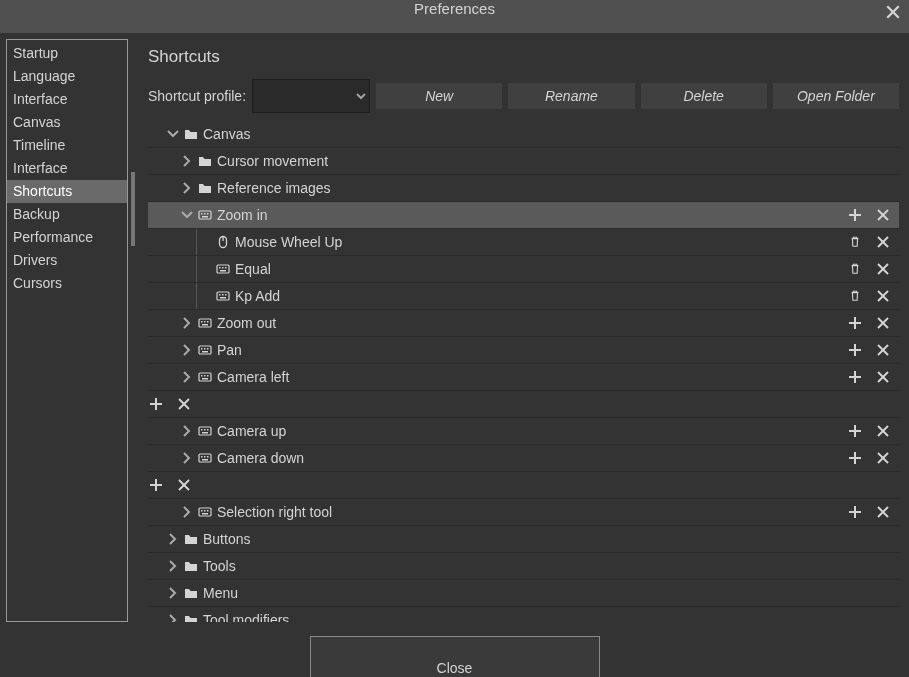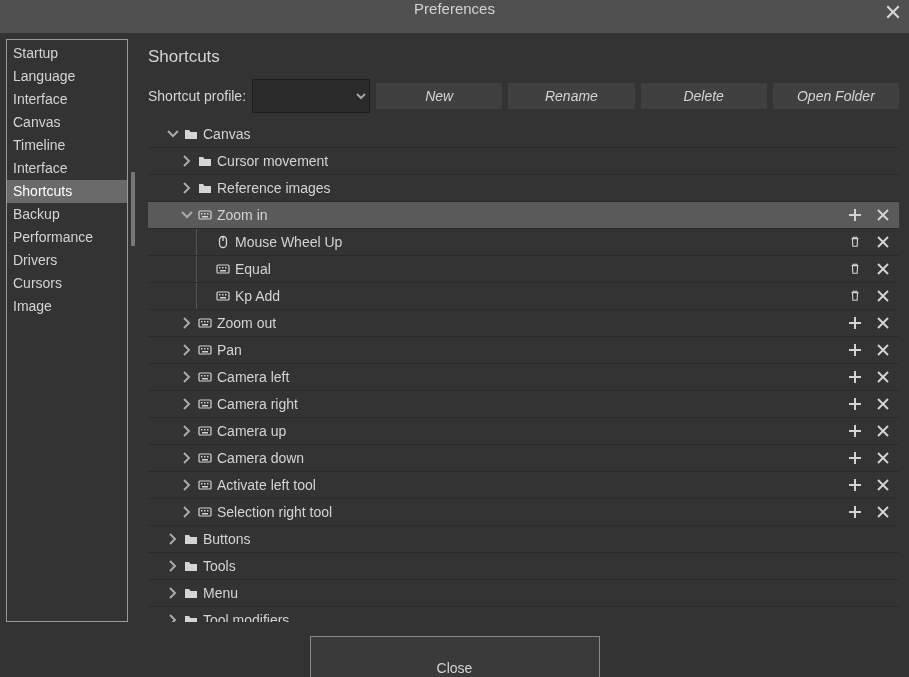--- a/index.html
+++ b/index.html
@@ -243,21 +243,20 @@
     <div class="sidebar-item">Language</div>
     <div class="sidebar-item">Interface</div>
     <div class="sidebar-item">Canvas</div>
     <div class="sidebar-item">Timeline</div>
     <div class="sidebar-item">Interface</div>
     <div class="sidebar-item selected">Shortcuts</div>
     <div class="sidebar-item">Backup</div>
     <div class="sidebar-item">Performance</div>
     <div class="sidebar-item">Drivers</div>
     <div class="sidebar-item">Cursors</div>
-    <div class="sidebar-item">Image</div>
     <div class="drag-handle"></div>
   </div>
 
   <div class="main">
     <div class="main-title">Shortcuts</div>
 
     <div class="profile-row">
       <span class="profile-label">Shortcut profile:</span>
       <select class="profile-select">
         <option>Custom</option>
@@ -509,34 +508,20 @@
             </span>
           <span class="action-btn">
               <svg width="14" height="14" viewBox="0 0 14 14">
                 <use href="#icon-x"></use>
               </svg>
             </span>
         </div>
       </div>
 
       <div class="tree-row">
-        <div class="tree-content">
-          <span class="indent indent-2"></span>
-          <span class="expand-arrow">
-              <svg width="12" height="12" viewBox="0 0 12 12">
-                <use href="#icon-chevron-right"></use>
-              </svg>
-            </span>
-          <span class="tree-icon">
-              <svg width="14" height="14" viewBox="0 0 14 14">
-                <use href="#icon-keyboard"></use>
-              </svg>
-            </span>
-          <span class="tree-label">Camera right</span>
-        </div>
         <div class="row-actions">
           <span class="action-btn">
               <svg width="14" height="14" viewBox="0 0 14 14">
                 <use href="#icon-plus"></use>
               </svg>
             </span>
           <span class="action-btn">
               <svg width="14" height="14" viewBox="0 0 14 14">
                 <use href="#icon-x"></use>
               </svg>
@@ -596,34 +581,20 @@
             </span>
           <span class="action-btn">
               <svg width="14" height="14" viewBox="0 0 14 14">
                 <use href="#icon-x"></use>
               </svg>
             </span>
         </div>
       </div>
 
       <div class="tree-row">
-        <div class="tree-content">
-          <span class="indent indent-2"></span>
-          <span class="expand-arrow">
-              <svg width="12" height="12" viewBox="0 0 12 12">
-                <use href="#icon-chevron-right"></use>
-              </svg>
-            </span>
-          <span class="tree-icon">
-              <svg width="14" height="14" viewBox="0 0 14 14">
-                <use href="#icon-keyboard"></use>
-              </svg>
-            </span>
-          <span class="tree-label">Activate left tool</span>
-        </div>
         <div class="row-actions">
           <span class="action-btn">
               <svg width="14" height="14" viewBox="0 0 14 14">
                 <use href="#icon-plus"></use>
               </svg>
             </span>
           <span class="action-btn">
               <svg width="14" height="14" viewBox="0 0 14 14">
                 <use href="#icon-x"></use>
               </svg>

